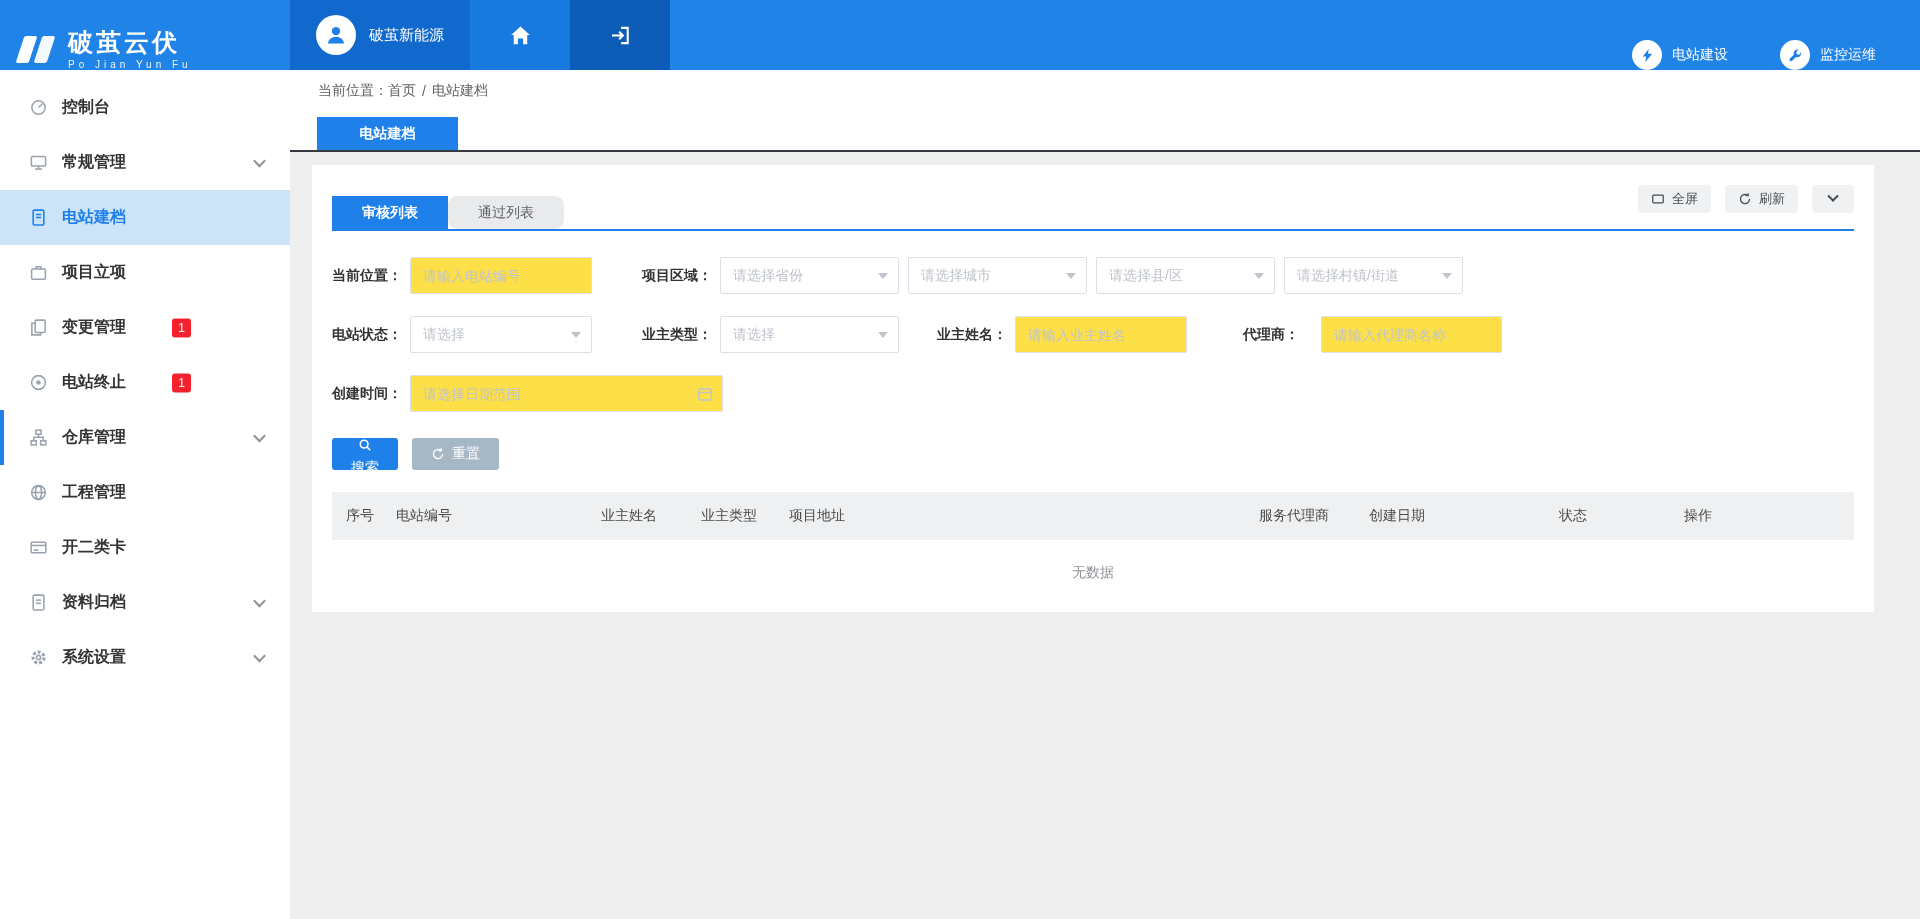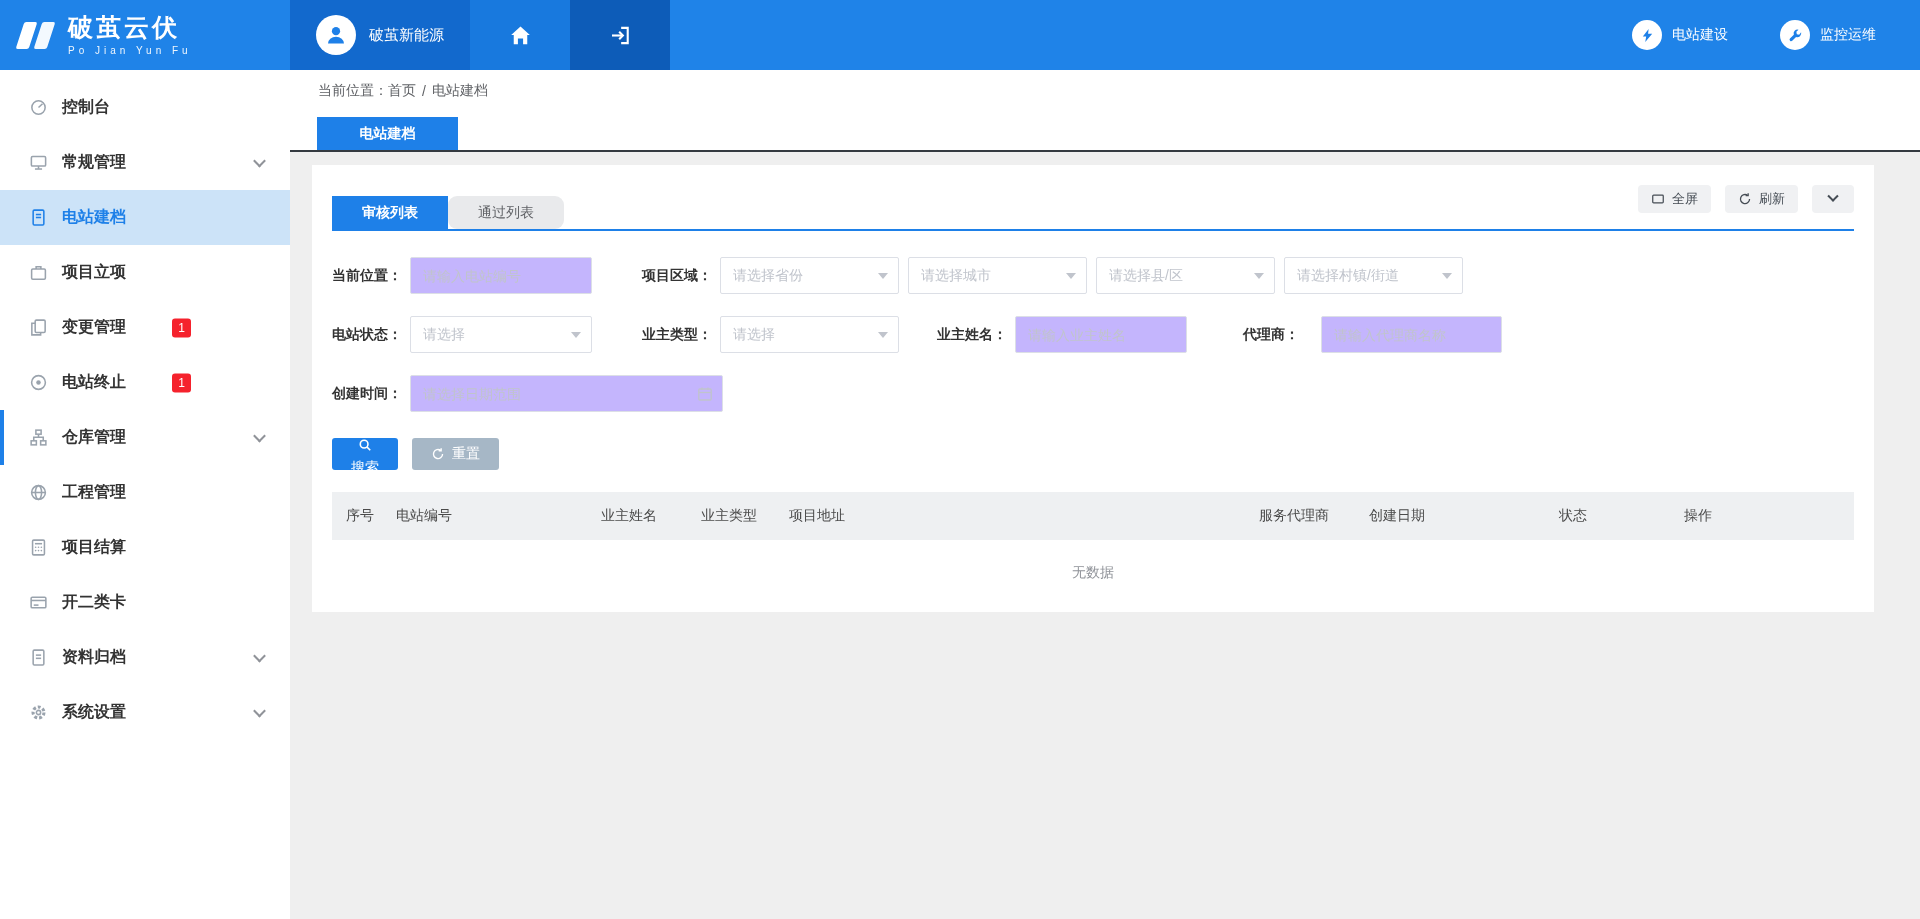--- a/index.html
+++ b/index.html
@@ -3,21 +3,21 @@
 <meta charset="utf-8">
 <style>
   * { box-sizing: border-box; }
   html,body { margin:0; padding:0; }
   body {
     width:1920px; height:919px; overflow:hidden;
     font-family:"Liberation Sans","DejaVu Sans",sans-serif;
     background:#efefef; color:#333;
   }
   
-  .topbar { position:fixed; top:0; left:0; width:1920px; height:70px; display:flex; background:#1f83e8; z-index:20; }
+  .topbar { position:fixed; top:0; left:0; width:1920px; height:70px; display:flex; background:#1f83e8; z-index:20;align-items:flex-end; }
   .logo-area { width:290px; display:flex; align-items:center; padding-left:20px; flex-shrink:0; }
   .logo-mark { display:flex; }
   .logo-mark .bar { width:13px; height:27px; background:#fff; transform:skewX(-18deg); margin-right:5px; border-radius:2px; }
   .logo-mark .bar.short { height:27px; opacity:.95; }
   .logo-text { margin-left:12px; color:#fff; line-height:1.1; }
   .logo-cn { font-size:25px; font-weight:bold; letter-spacing:3px; }
   .logo-en { font-size:10px; letter-spacing:4px; opacity:.92; margin-top:3px; }
   .seg { display:flex; align-items:center; justify-content:center; height:70px; cursor:pointer; }
   .seg-user { background:#1269cd; padding:0 26px; gap:13px; }
   .avatar { width:40px; height:40px; border-radius:50%; background:#fff; display:flex; align-items:center; justify-content:center; }
@@ -52,21 +52,21 @@
   .ctab.inactive { background:#e9eaec; color:#606266;border-radius:9px; }
   .tab-actions { margin-left:auto; display:flex; gap:14px; align-items:center; margin-bottom:16px; }
   .tbtn { height:28px; background:#f0f1f3; border:none; border-radius:4px; padding:0 13px; display:flex; align-items:center; gap:7px; font-size:13px; color:#454c54; cursor:pointer; font-family:inherit; }
   .tbtn.icon-only { width:42px; justify-content:center; }
   .chev-dark { width:8px; height:8px; border-right:2px solid #454c54; border-bottom:2px solid #454c54; transform:rotate(45deg) translate(-2px,-2px); }
   
   .filters { margin-top:26px; }
   .frow { display:flex; align-items:center; margin-top:22px; }
   .frow:first-child { margin-top:0; }
   .flabel { font-size:14px; color:#333; font-weight:600; width:78px; flex-shrink:0; }
-  .finput { height:37px; border:1px solid #dcdfe6; border-radius:2px; padding:0 12px; font-size:14px; color:#606266; outline:none; background:#c4b5fd; font-family:inherit; }
+  .finput { height:37px; border:1px solid #dcdfe6; border-radius:2px; padding:0 12px; font-size:14px; color:#606266; outline:none; background:#fde047; font-family:inherit; }
   .finput::placeholder { color:#c0c4cc; }
   .fselect { height:37px; border:1px solid #dcdfe6; border-radius:2px; background:#fff; display:flex; align-items:center; justify-content:space-between; padding:0 10px 0 12px; cursor:pointer; }
   .fselect span { font-size:14px; color:#c0c4cc; white-space:nowrap; }
   .caret { width:0; height:0; border-left:5px solid transparent; border-right:5px solid transparent; border-top:6px solid #c0c4cc; margin-left:8px; flex-shrink:0; }
   .w182{width:182px;} .w179{width:179px;} .w172{width:172px;} .w181{width:181px;} .w313{width:313px;}
   .mr9 { margin-right:9px; }
   .gap50 { margin-left:50px; } .gap38 { margin-left:38px; } .gap56 { margin-left:56px; }
   .date-wrap { position:relative; }
   .date-wrap .finput { }
   .cal-icon { position:absolute; right:10px; top:50%; transform:translateY(-50%); display:flex; }
@@ -230,35 +230,20 @@
     <span class="sicon">
       <svg width="19" height="19" viewBox="0 0 16 16" fill="none" stroke="currentColor" stroke-width="1.3">
           <circle cx="8" cy="8" r="5.8"></circle>
           <ellipse cx="8" cy="8" rx="2.6" ry="5.8"></ellipse>
           <line x1="2.2" y1="8" x2="13.8" y2="8"></line>
         </svg>
     </span>
     <span class="slabel">工程管理</span>
   </div>
 
-  <div class="side-item">
-    <span class="sicon">
-      <svg width="19" height="19" viewBox="0 0 16 16" fill="none" stroke="currentColor" stroke-width="1.3">
-          <rect x="3" y="1.8" width="10" height="12.4" rx="1"></rect>
-          <line x1="5" y1="4.8" x2="11" y2="4.8"></line>
-          <circle cx="5.6" cy="7.8" r=".7" fill="currentColor" stroke="none"></circle>
-          <circle cx="8" cy="7.8" r=".7" fill="currentColor" stroke="none"></circle>
-          <circle cx="10.4" cy="7.8" r=".7" fill="currentColor" stroke="none"></circle>
-          <circle cx="5.6" cy="10.6" r=".7" fill="currentColor" stroke="none"></circle>
-          <circle cx="8" cy="10.6" r=".7" fill="currentColor" stroke="none"></circle>
-          <circle cx="10.4" cy="10.6" r=".7" fill="currentColor" stroke="none"></circle>
-        </svg>
-    </span>
-    <span class="slabel">项目结算</span>
-  </div>
 
   <div class="side-item">
     <span class="sicon">
       <svg width="19" height="19" viewBox="0 0 16 16" fill="none" stroke="currentColor" stroke-width="1.3">
           <rect x="1.8" y="3.5" width="12.4" height="9" rx="1"></rect>
           <line x1="1.8" y1="6.3" x2="14.2" y2="6.3"></line>
           <line x1="4" y1="10.2" x2="8" y2="10.2"></line>
         </svg>
     </span>
     <span class="slabel">开二类卡</span>

